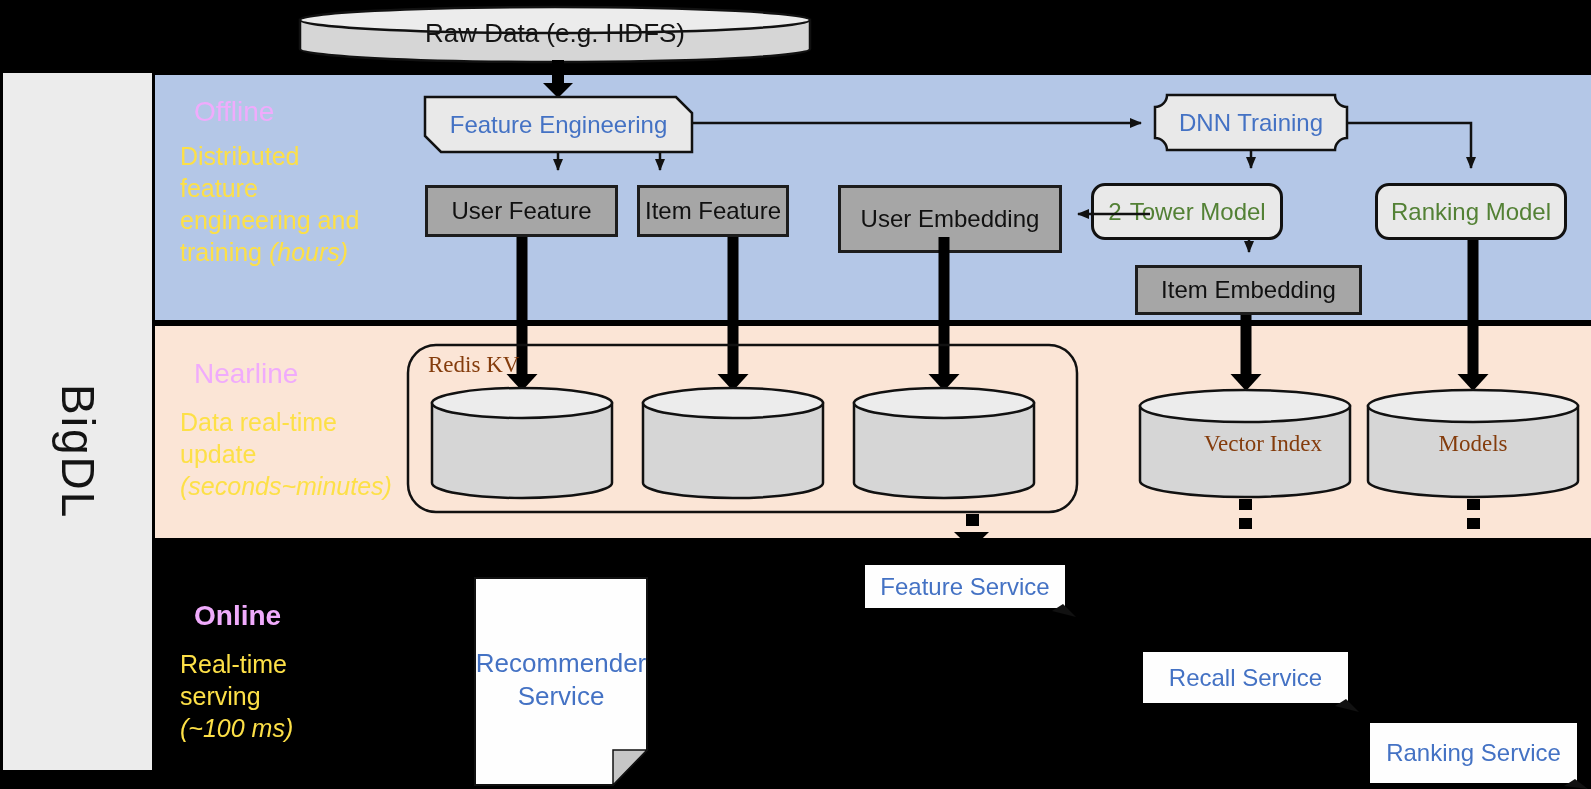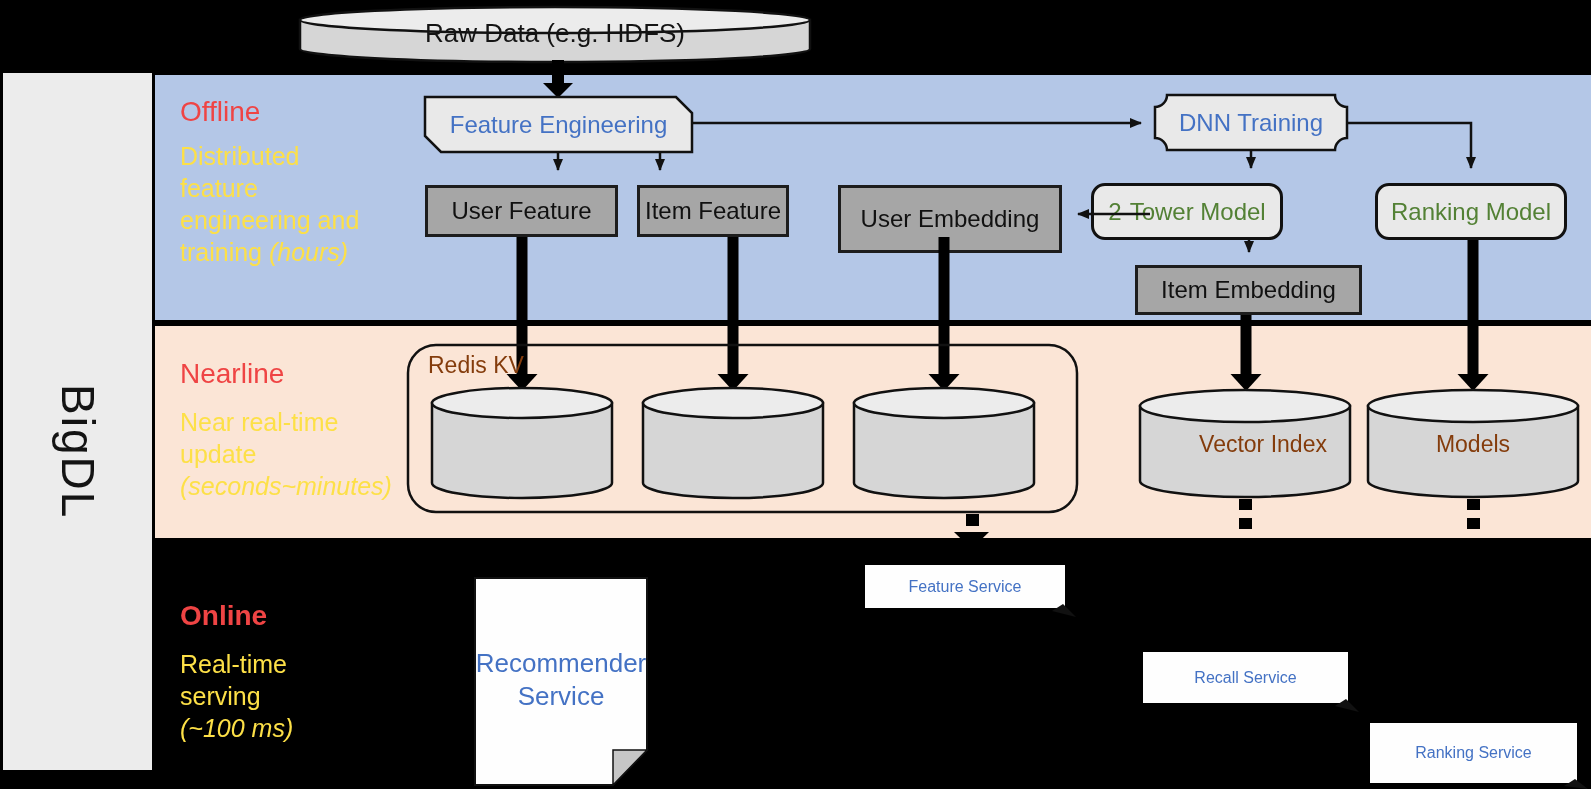--- a/index.html
+++ b/index.html
@@ -12,38 +12,38 @@
   .band-offline{top:75px;height:245px;background:#B4C7E7;}
   .band-sep{top:320px;height:6px;background:#000;}
   .band-nearline{top:326px;height:212px;background:#FBE5D6;}
   .bigdl-bar{
     position:absolute;left:3px;top:73px;width:149px;height:697px;background:#ECECEC;z-index:2;
     display:flex;align-items:center;justify-content:center;padding-top:60px;box-sizing:border-box;
   }
   .bigdl-text{
     writing-mode:vertical-rl;font-size:46px;color:#141414;letter-spacing:2px;
   }
-  .band-title{position:absolute;z-index:4;font-size:28px;color:#ef4444;}
+  .band-title{position:absolute;z-index:4;font-size:28px;color:#f0abfc;margin-left:14px;}
   .band-desc{position:absolute;z-index:4;font-size:25px;line-height:32px;color:#fde047;}
   .band-desc .it{font-style:italic;}
   .lbl{position:absolute;z-index:4;display:flex;align-items:center;justify-content:center;text-align:center;}
   .gray-box{
     position:absolute;z-index:2;background:#A6A6A6;border:3px solid #1d1d1d;box-sizing:border-box;
     display:flex;align-items:center;justify-content:center;font-size:24px;color:#111;
   }
   .round-box{
     position:absolute;z-index:2;background:#E9E9E9;border:3px solid #111;border-radius:14px;box-sizing:border-box;
     display:flex;align-items:center;justify-content:center;font-size:24px;color:#538135;
   }
   .svc-box{
     position:absolute;z-index:2;background:#FEFEFE;box-sizing:border-box;
-    display:flex;align-items:center;justify-content:center;font-size:16px;color:#4472C4;
+    display:flex;align-items:center;justify-content:center;font-size:24px;color:#4472C4;
   }
   .blue-node-text{color:#4472C4;font-size:24px;}
-  .brown-text{color:#843C0C;font-size:23px;}
+  .brown-text{color:#843C0C;font-size:23px;font-family:Liberation Serif, serif;}
   .raw-label{color:#141414;font-size:26px;}
   .recommender-label{color:#4472C4;font-size:26px;line-height:33px;}
   .online-title{font-weight:700;}
 </style>
 </head>
 <body>
 
 <div class="stage">
 
   <div class="bigdl-bar">
@@ -155,21 +155,21 @@
   <div class="band-title" style="left:180px;top:96px;">Offline</div>
   <div class="band-desc" style="left:180px;top:140px;">
     <div>Distributed</div>
     <div>feature</div>
     <div>engineering and</div>
     <div><span>training</span> <span class="it">(hours)</span></div>
   </div>
 
   <div class="band-title" style="left:180px;top:358px;">Nearline</div>
   <div class="band-desc" style="left:180px;top:406px;">
-    <div>Near real-time</div>
+    <div>Data real-time</div>
     <div>update</div>
     <div class="it">(seconds~minutes)</div>
   </div>
 
   <div class="band-title online-title" style="left:180px;top:600px;">Online</div>
   <div class="band-desc" style="left:180px;top:648px;">
     <div>Real-time</div>
     <div>serving</div>
     <div class="it">(~100 ms)</div>
   </div>

